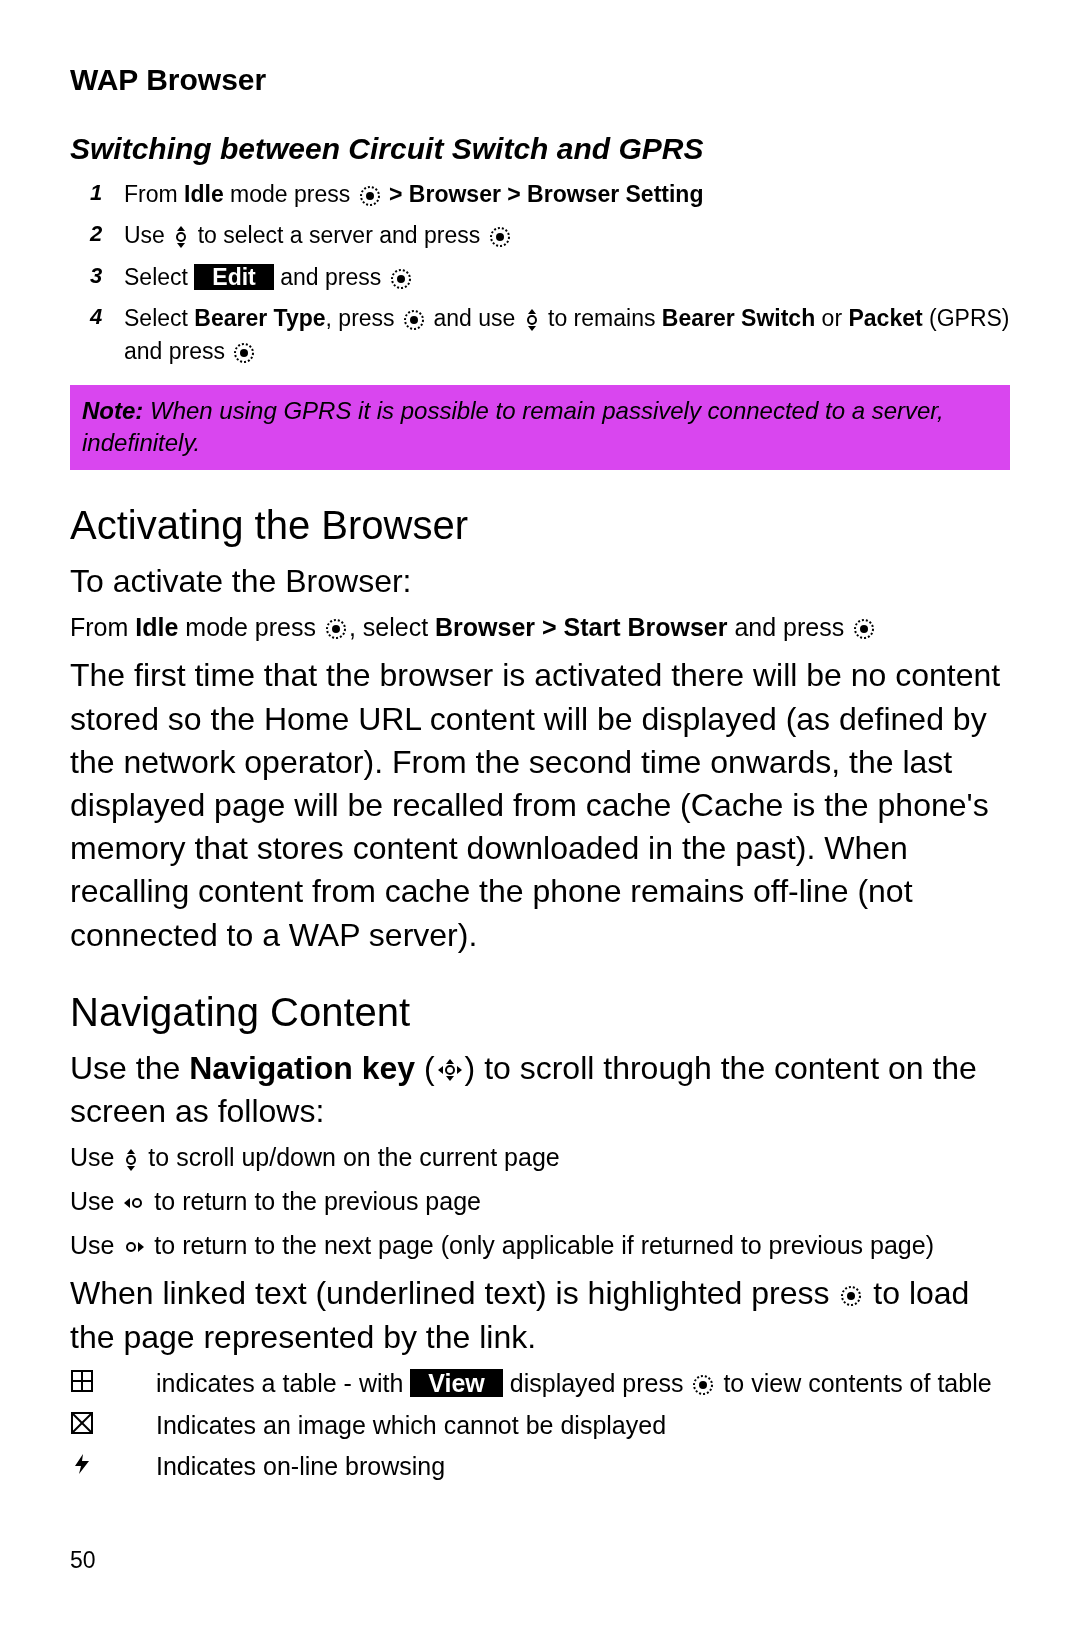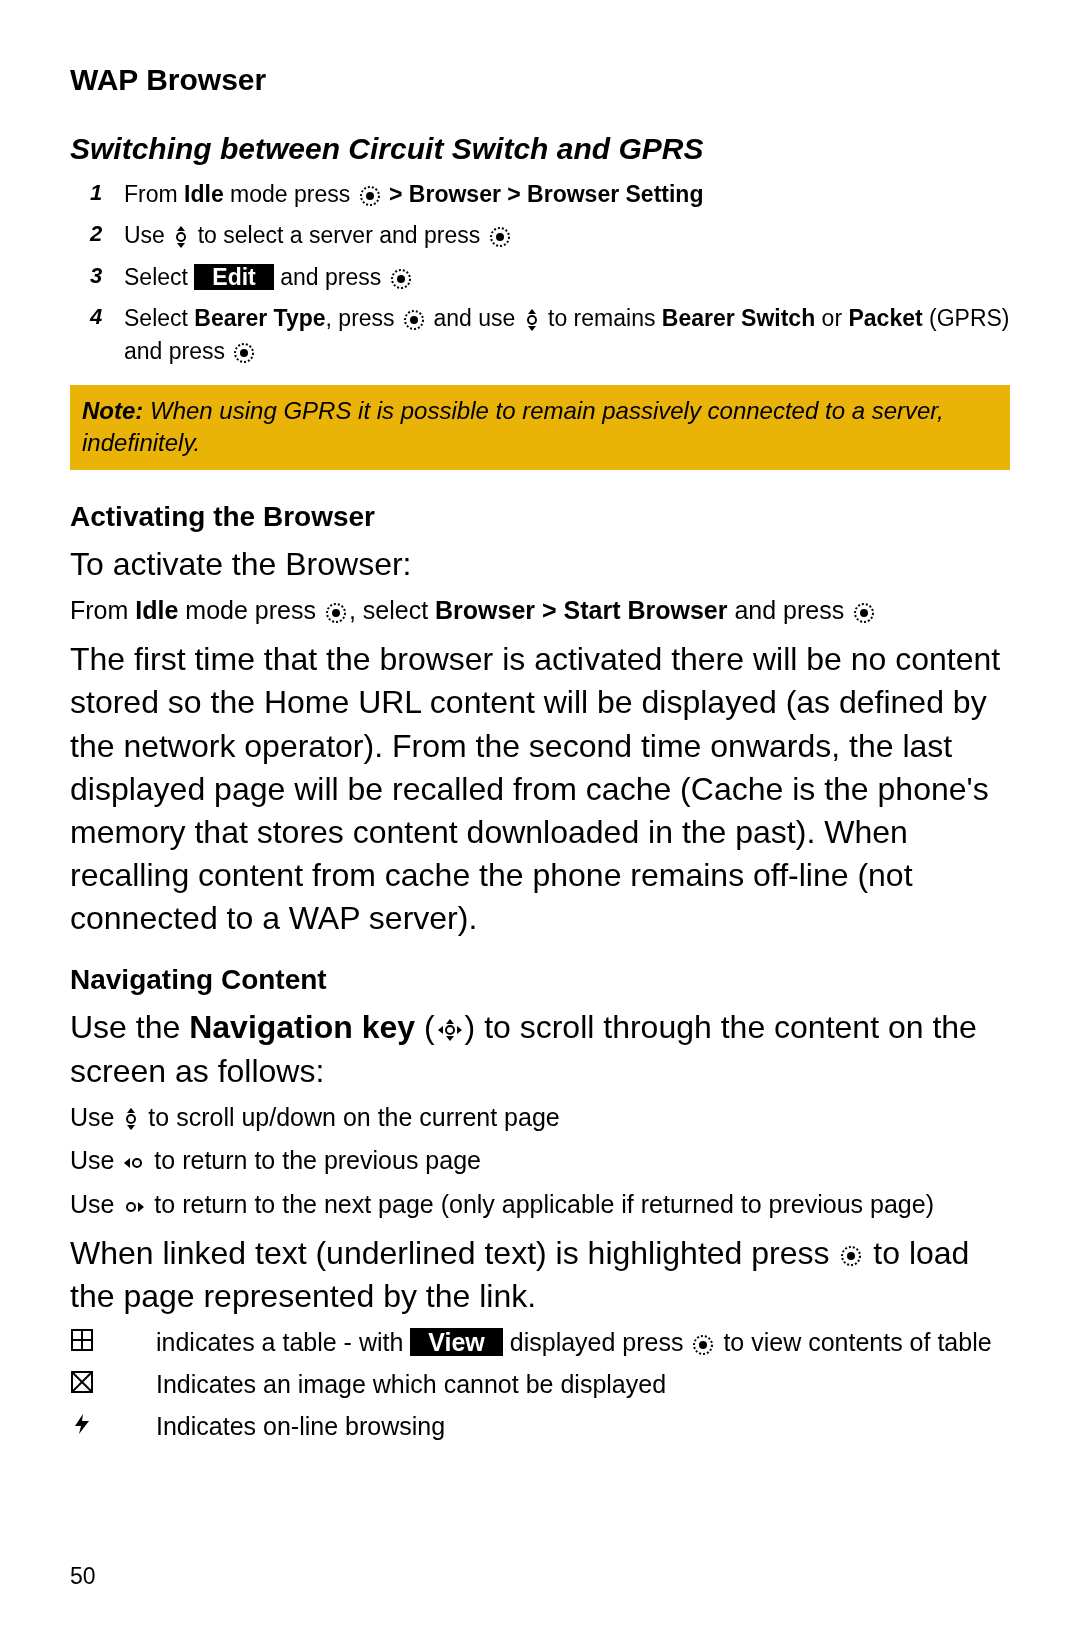--- a/index.html
+++ b/index.html
@@ -14,36 +14,36 @@
     font-size: 25px;
     line-height: 1.35;
   }
   .header-title { font-weight: bold; font-size: 30px; margin-bottom: 28px; }
   .section-h2 { font-weight: bold; font-style: italic; font-size: 30px; margin-bottom: 9px; }
   .step-list { margin-left: 20px; margin-bottom: 16px; }
   .step { display: flex; margin-bottom: 8px; }
   .step-num { font-weight: bold; font-style: italic; width: 34px; font-size: 22px; }
   .step-text { flex: 1; font-size: 23px; line-height: 1.45; }
   .note-box {
-    background: #eab308;
+    background: #d946ef;
     padding: 10px 12px;
     font-style: italic;
     font-size: 24px;
     margin-bottom: 28px;
   }
   .note-label { font-weight: bold; }
-  .h1 { font-size: 28px; font-weight: bold; margin-bottom: 8px; margin-top: 20px; }
+  .h1 { font-size: 40px; font-weight: normal; margin-bottom: 8px; margin-top: 28px; }
   .body-text { font-size: 32px; margin-bottom: 8px; }
   .indent-block { margin-bottom: 10px; font-size: 25px; }
   .inv { background: #000; color: #fff; padding: 0 18px; font-weight: bold; }
   .b { font-weight: bold; }
   .icon-row { display: flex; margin-bottom: 8px; gap: 20px; }
   .icon-col { width: 56px; display: flex; align-items: flex-start; padding-top: 2px; }
   .icon-text { flex: 1; font-size: 25px; margin-left: 10px; }
-  .page-num { position: absolute; bottom: 40px; left: 70px; font-size: 23px; }
+  .page-num { position: absolute; bottom: 56px; left: 70px; font-size: 23px; }
 
   
   .ico { display: inline-block; vertical-align: middle; margin: 0 2px; }
   svg { display: block; }
 </style>
 </head>
 <body>
 
 <div class="header-title">WAP Browser</div>
 

